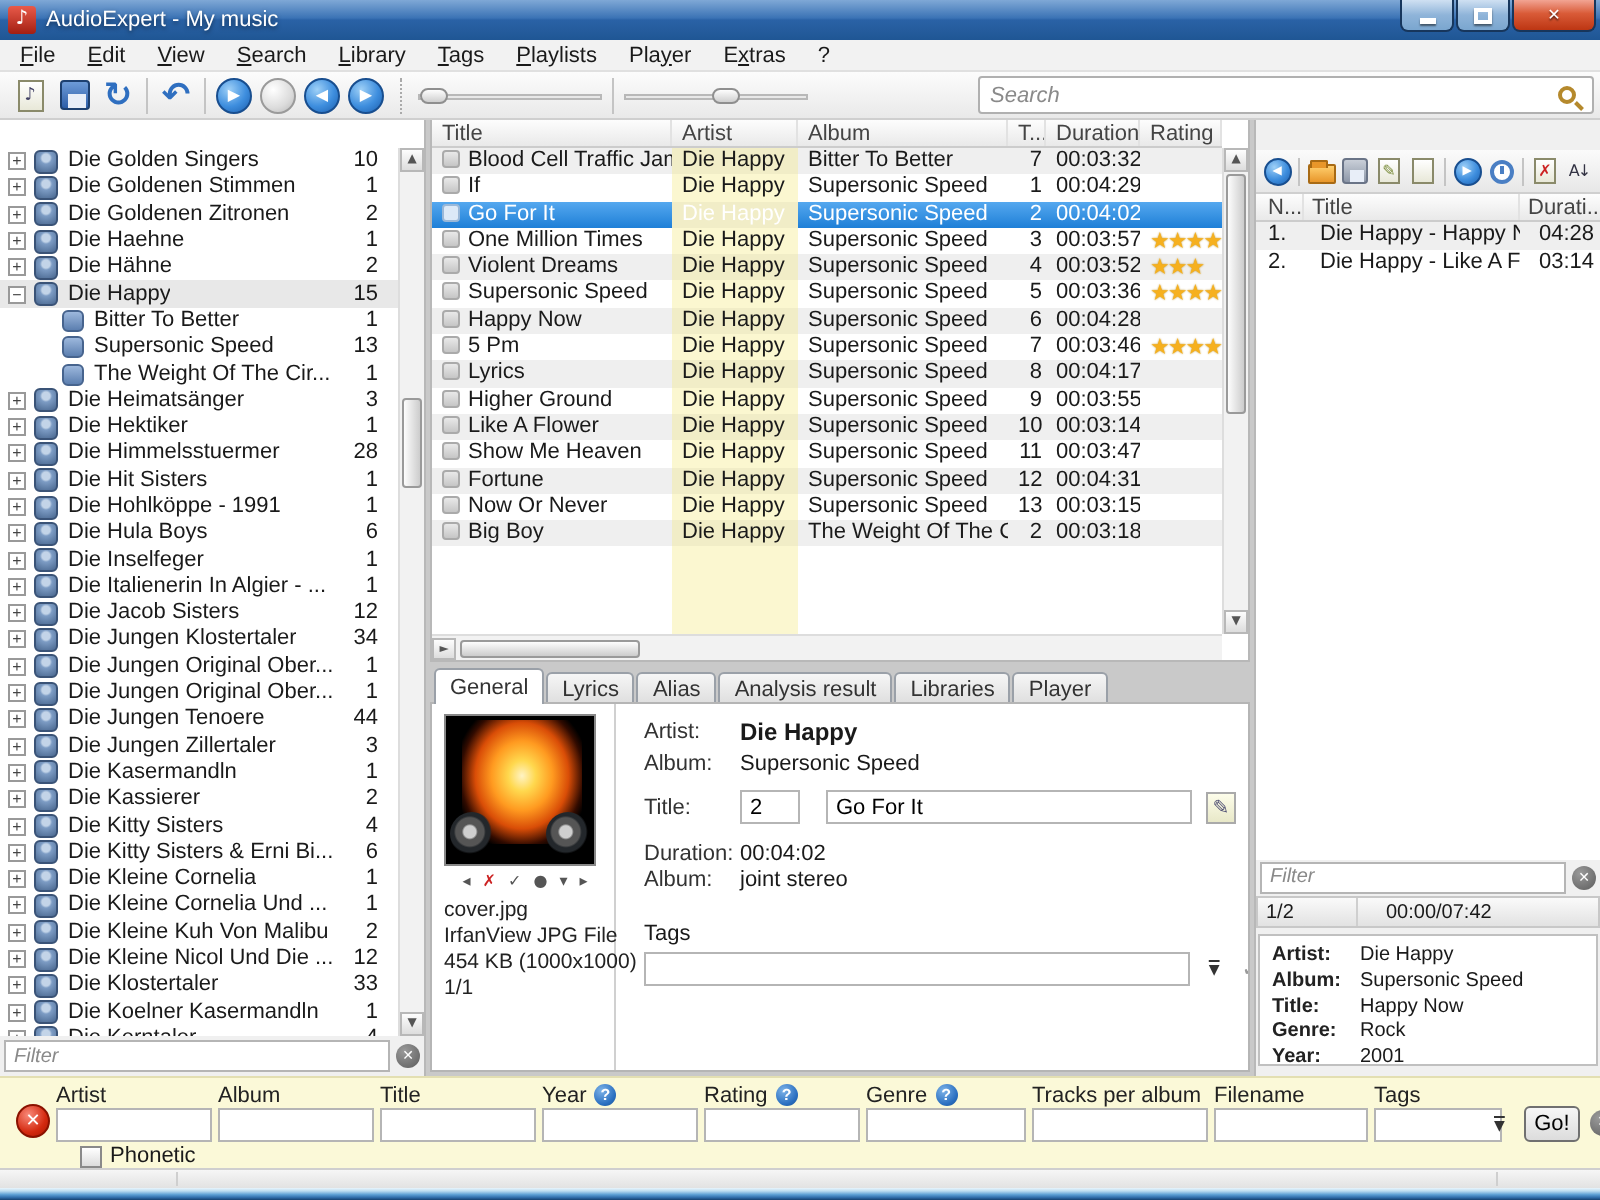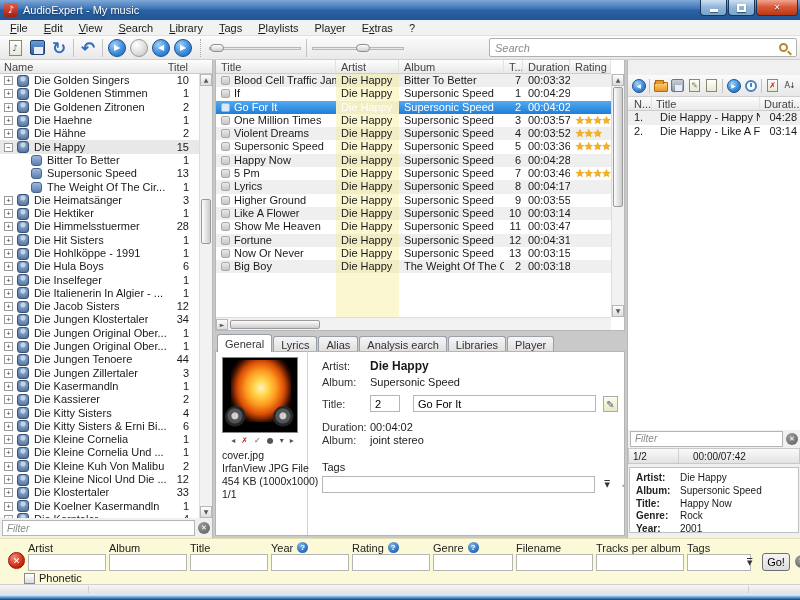--- a/index.html
+++ b/index.html
@@ -190,21 +190,21 @@
   .sfield{display:flex;flex-direction:column}
   .sflabelrow{display:flex;align-items:center;height:13px;white-space:nowrap}
   .sflabel{color:#222}
   .help{width:11px;height:11px;border-radius:50%;margin-left:4px;flex:none;
     background:radial-gradient(circle at 35% 30%,#7db3e8,#2a6fc0 65%,#174f92);color:#fff;font-size:8px;line-height:11px;text-align:center;font-weight:bold}
   .sfinput{height:17px;border:1px solid #b5b5b5;font-size:11px;padding:0 3px;width:100%;font-family:"Liberation Sans",sans-serif}
   .dropbtn2{position:absolute;left:747px;top:20px;font-size:7px;color:#333;text-decoration:overline;font-family:"DejaVu Sans",sans-serif}
   .gobtn{position:absolute;left:762px;top:14px;width:28px;height:18px;border:1px solid #707070;border-radius:3px;
     background:linear-gradient(#f6f6f6,#dcdcdc);font-size:11px;font-family:"Liberation Sans",sans-serif}
   .clear-btn.big{position:absolute;left:792px;top:16px;width:13px;height:13px;line-height:13px}
-  .phonrow{position:absolute;left:24px;top:33px;display:flex;align-items:flex-end;gap:4px}
+  .phonrow{position:absolute;left:40px;top:33px;display:flex;align-items:flex-end;gap:4px}
   .checkbox{width:11px;height:11px;border:1px solid #8a8a8a;background:linear-gradient(#fff,#dcdcdc)}
 
   
   .statusbar{position:absolute;top:584px;left:0;right:0;height:10px;background:linear-gradient(#f6f6f6,#e2e2e2);border-top:1px solid #cfcfcf}
   .sdiv{position:absolute;top:1px;bottom:1px;width:1px;background:#cfcfcf}
   .taskstrip{position:absolute;top:594px;left:0;right:0;height:6px;
     background:linear-gradient(180deg,#e9f5fc 0%,#bcdcf0 25%,#5d9fd4 55%,#2f6ba8 80%,#15406f 100%)}
 </style>
 </head>
 <body>
@@ -277,24 +277,20 @@
     </div>
     <div class="searchbox">
       <input class="searchinput" placeholder="Search" style="">
       <span class="magnifier"></span>
     </div>
   </div>
 
   <div class="main">
 
     <div class="leftpanel">
-      <div class="treeheader">
-        <span class="th-name">Name</span>
-        <span class="th-count">Titel</span>
-      </div>
       <div class="treebody">
           <div class="trow" style="padding-left: 4px;">
             <span class="expander">+</span>
             <span class="ticon artist"></span>
             <span class="tlabel">Die Golden Singers</span>
             <span class="tcount">10</span>
           </div>
           <div class="trow" style="padding-left: 4px;">
             <span class="expander">+</span>
             <span class="ticon artist"></span>
@@ -648,21 +644,21 @@
           <span class="sb-thumbh" style="left:14px;width:90px"></span>
           <span class="sb-btn right">►</span>
         </div>
       </div>
 
       <div class="detail">
         <div class="tabs">
             <span class="tab active">General</span>
             <span class="tab">Lyrics</span>
             <span class="tab">Alias</span>
-            <span class="tab">Analysis earch</span>
+            <span class="tab">Analysis result</span>
             <span class="tab">Libraries</span>
             <span class="tab">Player</span>
           </div>
         <div class="detailbody">
           <div class="coverside">
             <div class="albumart">
               <div class="fire"></div>
               <div class="speaker l"></div>
               <div class="speaker r"></div>
             </div>
@@ -834,29 +830,29 @@
           </div>
           <input class="sfinput" style="">
         </div>
         <div class="sfield" style="width: 80px;">
           <div class="sflabelrow">
             <span class="sflabel">Genre</span>
             <span class="help">?</span>
           </div>
           <input class="sfinput" style="">
         </div>
+        <div class="sfield" style="width: 88px;">
+          <div class="sflabelrow">
+            <span class="sflabel">Tracks per album</span>
+          </div>
+          <input class="sfinput" style="">
+        </div>
         <div class="sfield" style="width: 77px;">
           <div class="sflabelrow">
             <span class="sflabel">Filename</span>
-          </div>
-          <input class="sfinput" style="">
-        </div>
-        <div class="sfield" style="width: 88px;">
-          <div class="sflabelrow">
-            <span class="sflabel">Tracks per album</span>
           </div>
           <input class="sfinput" style="">
         </div>
         <div class="sfield" style="width: 64px;">
           <div class="sflabelrow">
             <span class="sflabel">Tags</span>
           </div>
           <input class="sfinput" style="">
         </div>
       </div>

